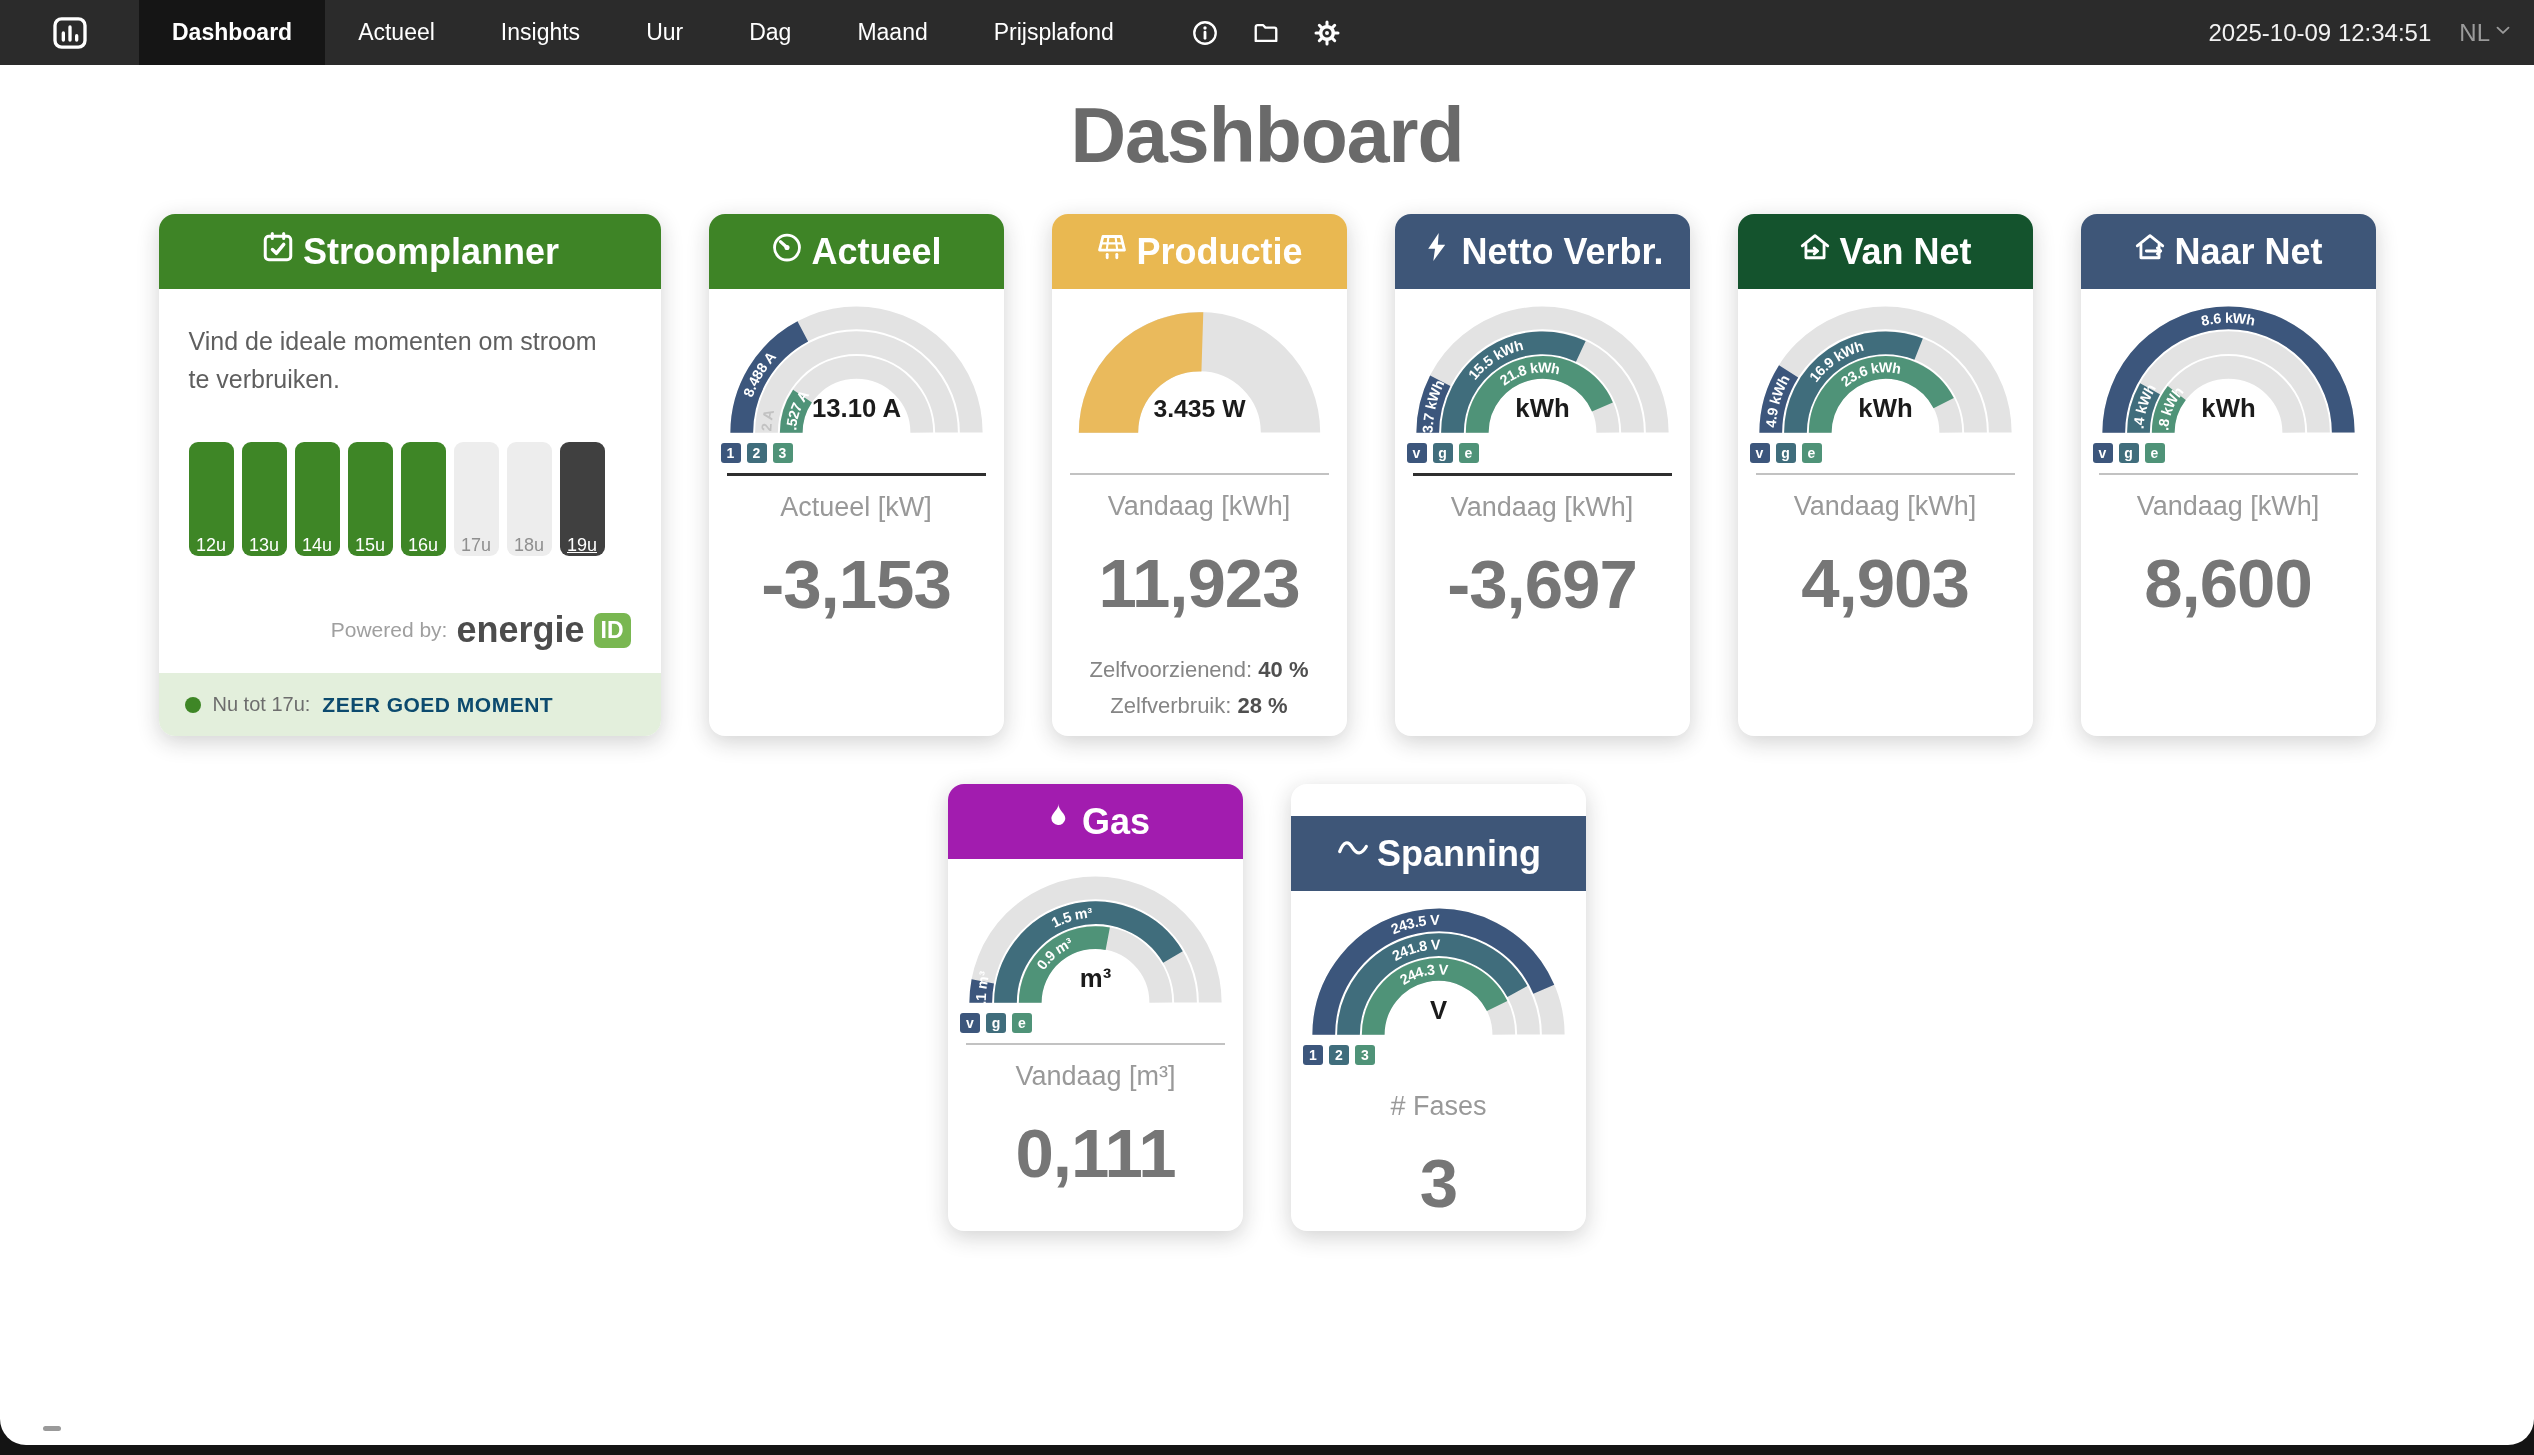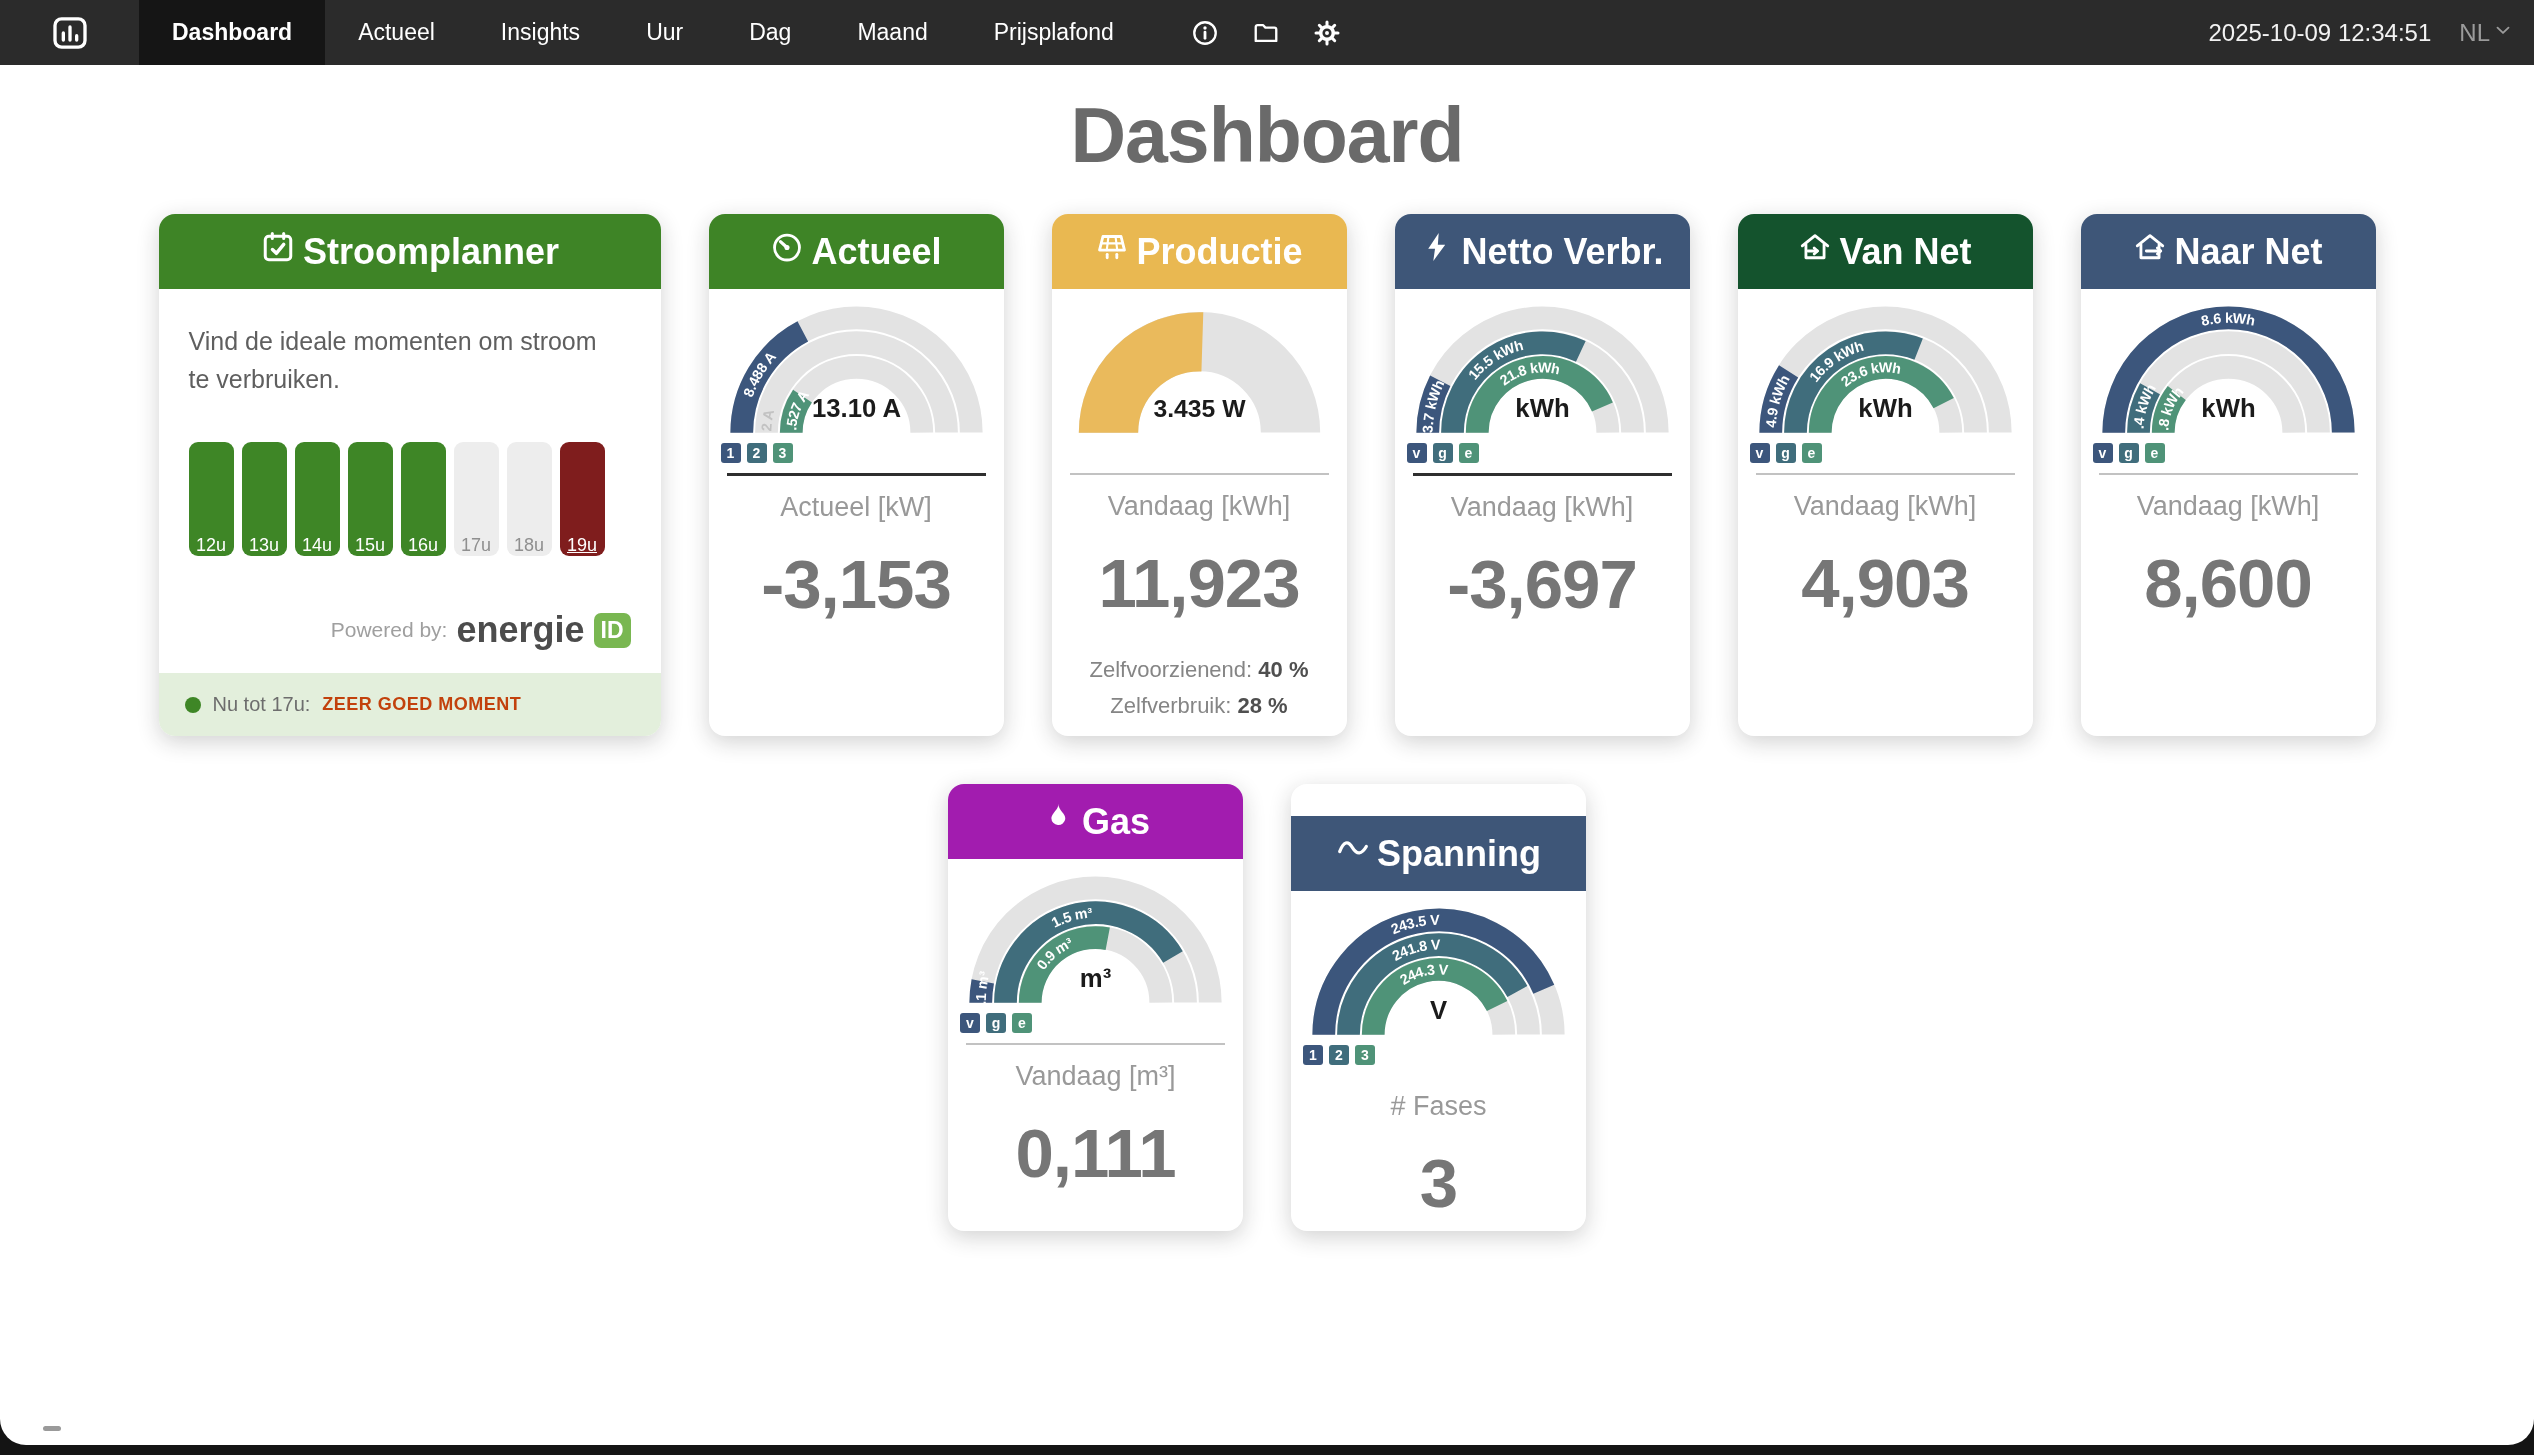--- a/index.html
+++ b/index.html
@@ -44,29 +44,29 @@
   .extra-line b{color:#4f4f4f;}
   
   .planner{width:502px;}
   .planner-body{padding:0 30px;flex:1;display:flex;flex-direction:column;}
   .planner-desc{margin-top:34px;font-size:25px;color:#5f5f5f;line-height:1.5;max-width:416px;}
   .hours{display:flex;gap:8px;margin-top:44px;}
   .hour{width:45px;height:114px;border-radius:9px;display:flex;align-items:flex-end;
     justify-content:center;padding-bottom:0;font-size:18px;box-sizing:border-box;}
   .hour.good{background:#3e8626;color:#fff;}
   .hour.neutral{background:#ededed;color:#8f8f8f;}
-  .hour.bad{background:#7f1d1d;color:#fff;text-decoration:underline;}
+  .hour.bad{background:#404040;color:#fff;text-decoration:underline;}
   .powered{margin-top:auto;padding-bottom:22px;display:flex;align-items:center;justify-content:flex-end;gap:9px;}
   .powered-label{font-size:21px;color:#9f9f9f;}
   .brand{font-size:36px;font-weight:bold;color:#4c4c4c;}
   .brand-badge{background:#79b751;color:#fff;font-weight:bold;font-size:23px;border-radius:7px;padding:4px 7px;}
   .planner-footer{background:#e3efdc;min-height:63px;flex:0 0 63px;display:flex;align-items:center;gap:12px;padding:0 26px;}
   .dot{width:16px;height:16px;border-radius:50%;background:#3e8626;flex:0 0 16px;}
   .footer-prefix{font-size:20px;color:#6d6d6d;white-space:nowrap;}
-  .footer-status{font-size:18px;font-weight:bold;color:#c2410c;letter-spacing:0.5px;white-space:nowrap;}
+  .footer-status{font-size:21px;font-weight:bold;color:#0c4a6e;letter-spacing:0.5px;white-space:nowrap;}
   .scroll-dash{position:absolute;left:43px;bottom:14px;width:18px;height:5px;background:#9a9a9a;border-radius:3px;}
 </style>
 </head>
 <body>
 
 <div class="app">
 
   <nav class="nav">
     <div class="nav-logo">
         <svg width="40" height="40" viewBox="0 0 24 24" fill="none" stroke="#ffffff" stroke-width="2" stroke-linecap="round" stroke-linejoin="round">

